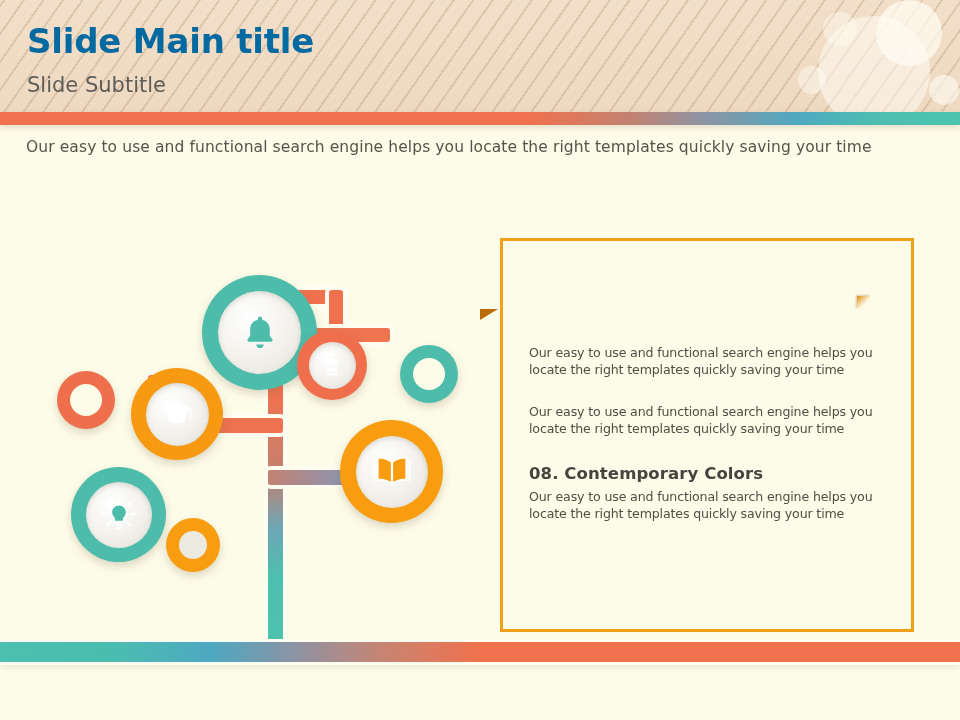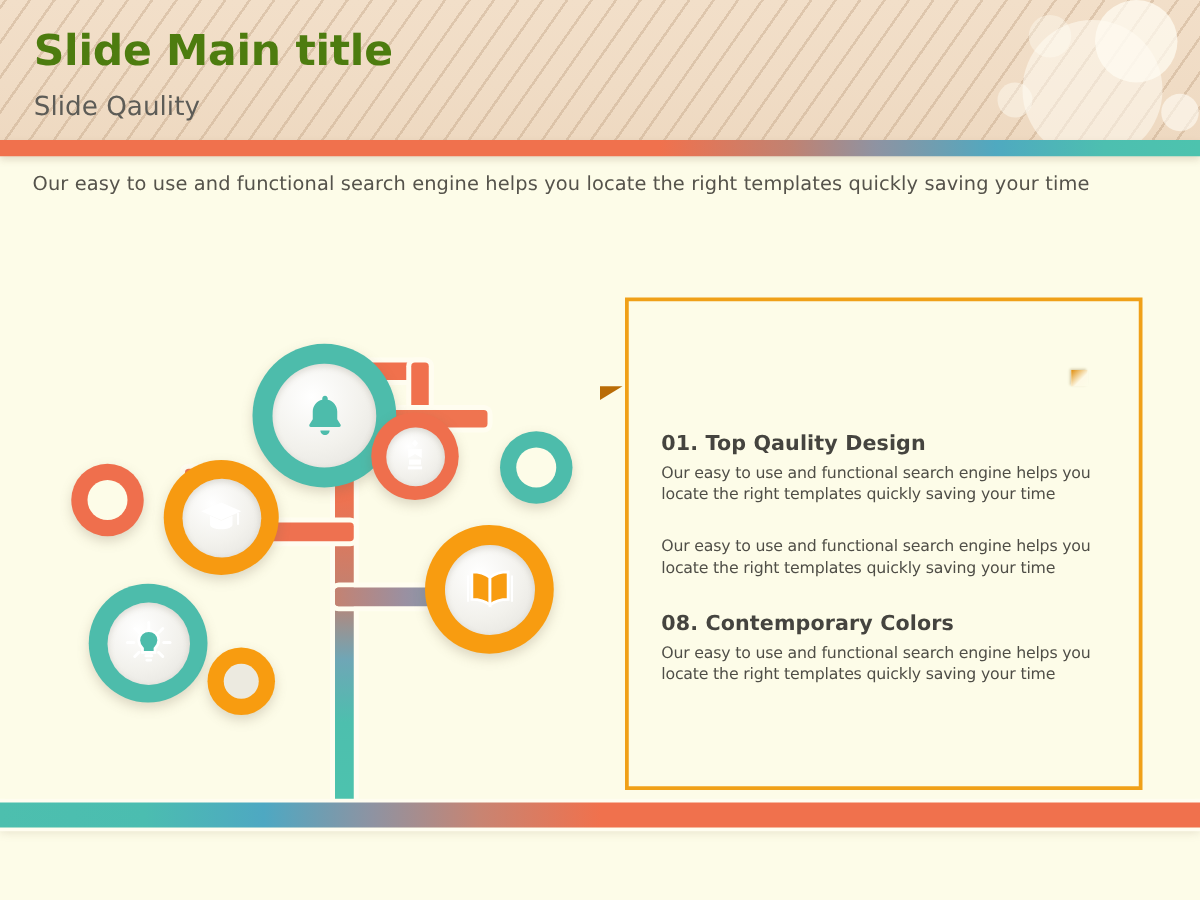--- a/index.html
+++ b/index.html
@@ -45,21 +45,21 @@
   .bokeh.b2 { width: 66px;  height: 66px;  left: 876px; top: 0px;  background: rgba(255,252,243,0.72); }
   .bokeh.b3 { width: 30px;  height: 30px;  left: 929px; top: 75px; background: rgba(255,252,243,0.62); }
   .bokeh.b4 { width: 28px;  height: 28px;  left: 798px; top: 66px; background: rgba(255,252,243,0.45); }
   .bokeh.b5 { width: 34px;  height: 34px;  left: 823px; top: 12px; background: rgba(255,252,243,0.40); }
 
   .slide-title {
     position: absolute;
     left: 27px; top: 24px;
     font-size: 34px;
     font-weight: bold;
-    color: #4d7c0f;
+    color: #0369a1;
     letter-spacing: -0.2px;
     line-height: 1;
   }
   .slide-subtitle {
     position: absolute;
     left: 27px; top: 75px;
     font-size: 21px;
     font-weight: normal;
     color: #5d5c57;
     line-height: 1;
@@ -261,21 +261,21 @@
 <div id="slide">
 
   <div class="header">
     <div class="bokeh b1"></div>
     <div class="bokeh b2"></div>
     <div class="bokeh b3"></div>
     <div class="bokeh b4"></div>
     <div class="bokeh b5"></div>
   </div>
   <div class="slide-title">Slide Main title</div>
-  <div class="slide-subtitle">Slide Qaulity</div>
+  <div class="slide-subtitle">Slide Subtitle</div>
   <div class="bar-top"></div>
 
   <div class="intro-text">Our easy to use and functional search engine helps you locate the right templates  quickly saving your time</div>
 
   <div class="tree">
 
     <div class="stem trunk"></div>
     <div class="stem branch-r-top"></div>
     <div class="stem branch-r-top-v"></div>
     <div class="stem branch-r-mid-h"></div>
@@ -356,21 +356,20 @@
     </div>
   </div>
 
   <div class="content-box"></div>
 
   <div class="banner-fold"></div>
   <div class="banner-curl"></div>
 
   <div class="features">
     <div class="feature">
-      <div class="f-title">01. Top Qaulity Design</div>
       <div class="f-desc">Our easy to use and functional search engine helps you locate the right templates quickly saving your time</div>
     </div>
     <div class="feature">
       <div class="f-desc">Our easy to use and functional search engine helps you locate the right templates quickly saving your time</div>
     </div>
     <div class="feature">
       <div class="f-title">08. Contemporary Colors</div>
       <div class="f-desc">Our easy to use and functional search engine helps you locate the right templates quickly saving your time</div>
     </div>
   </div>

